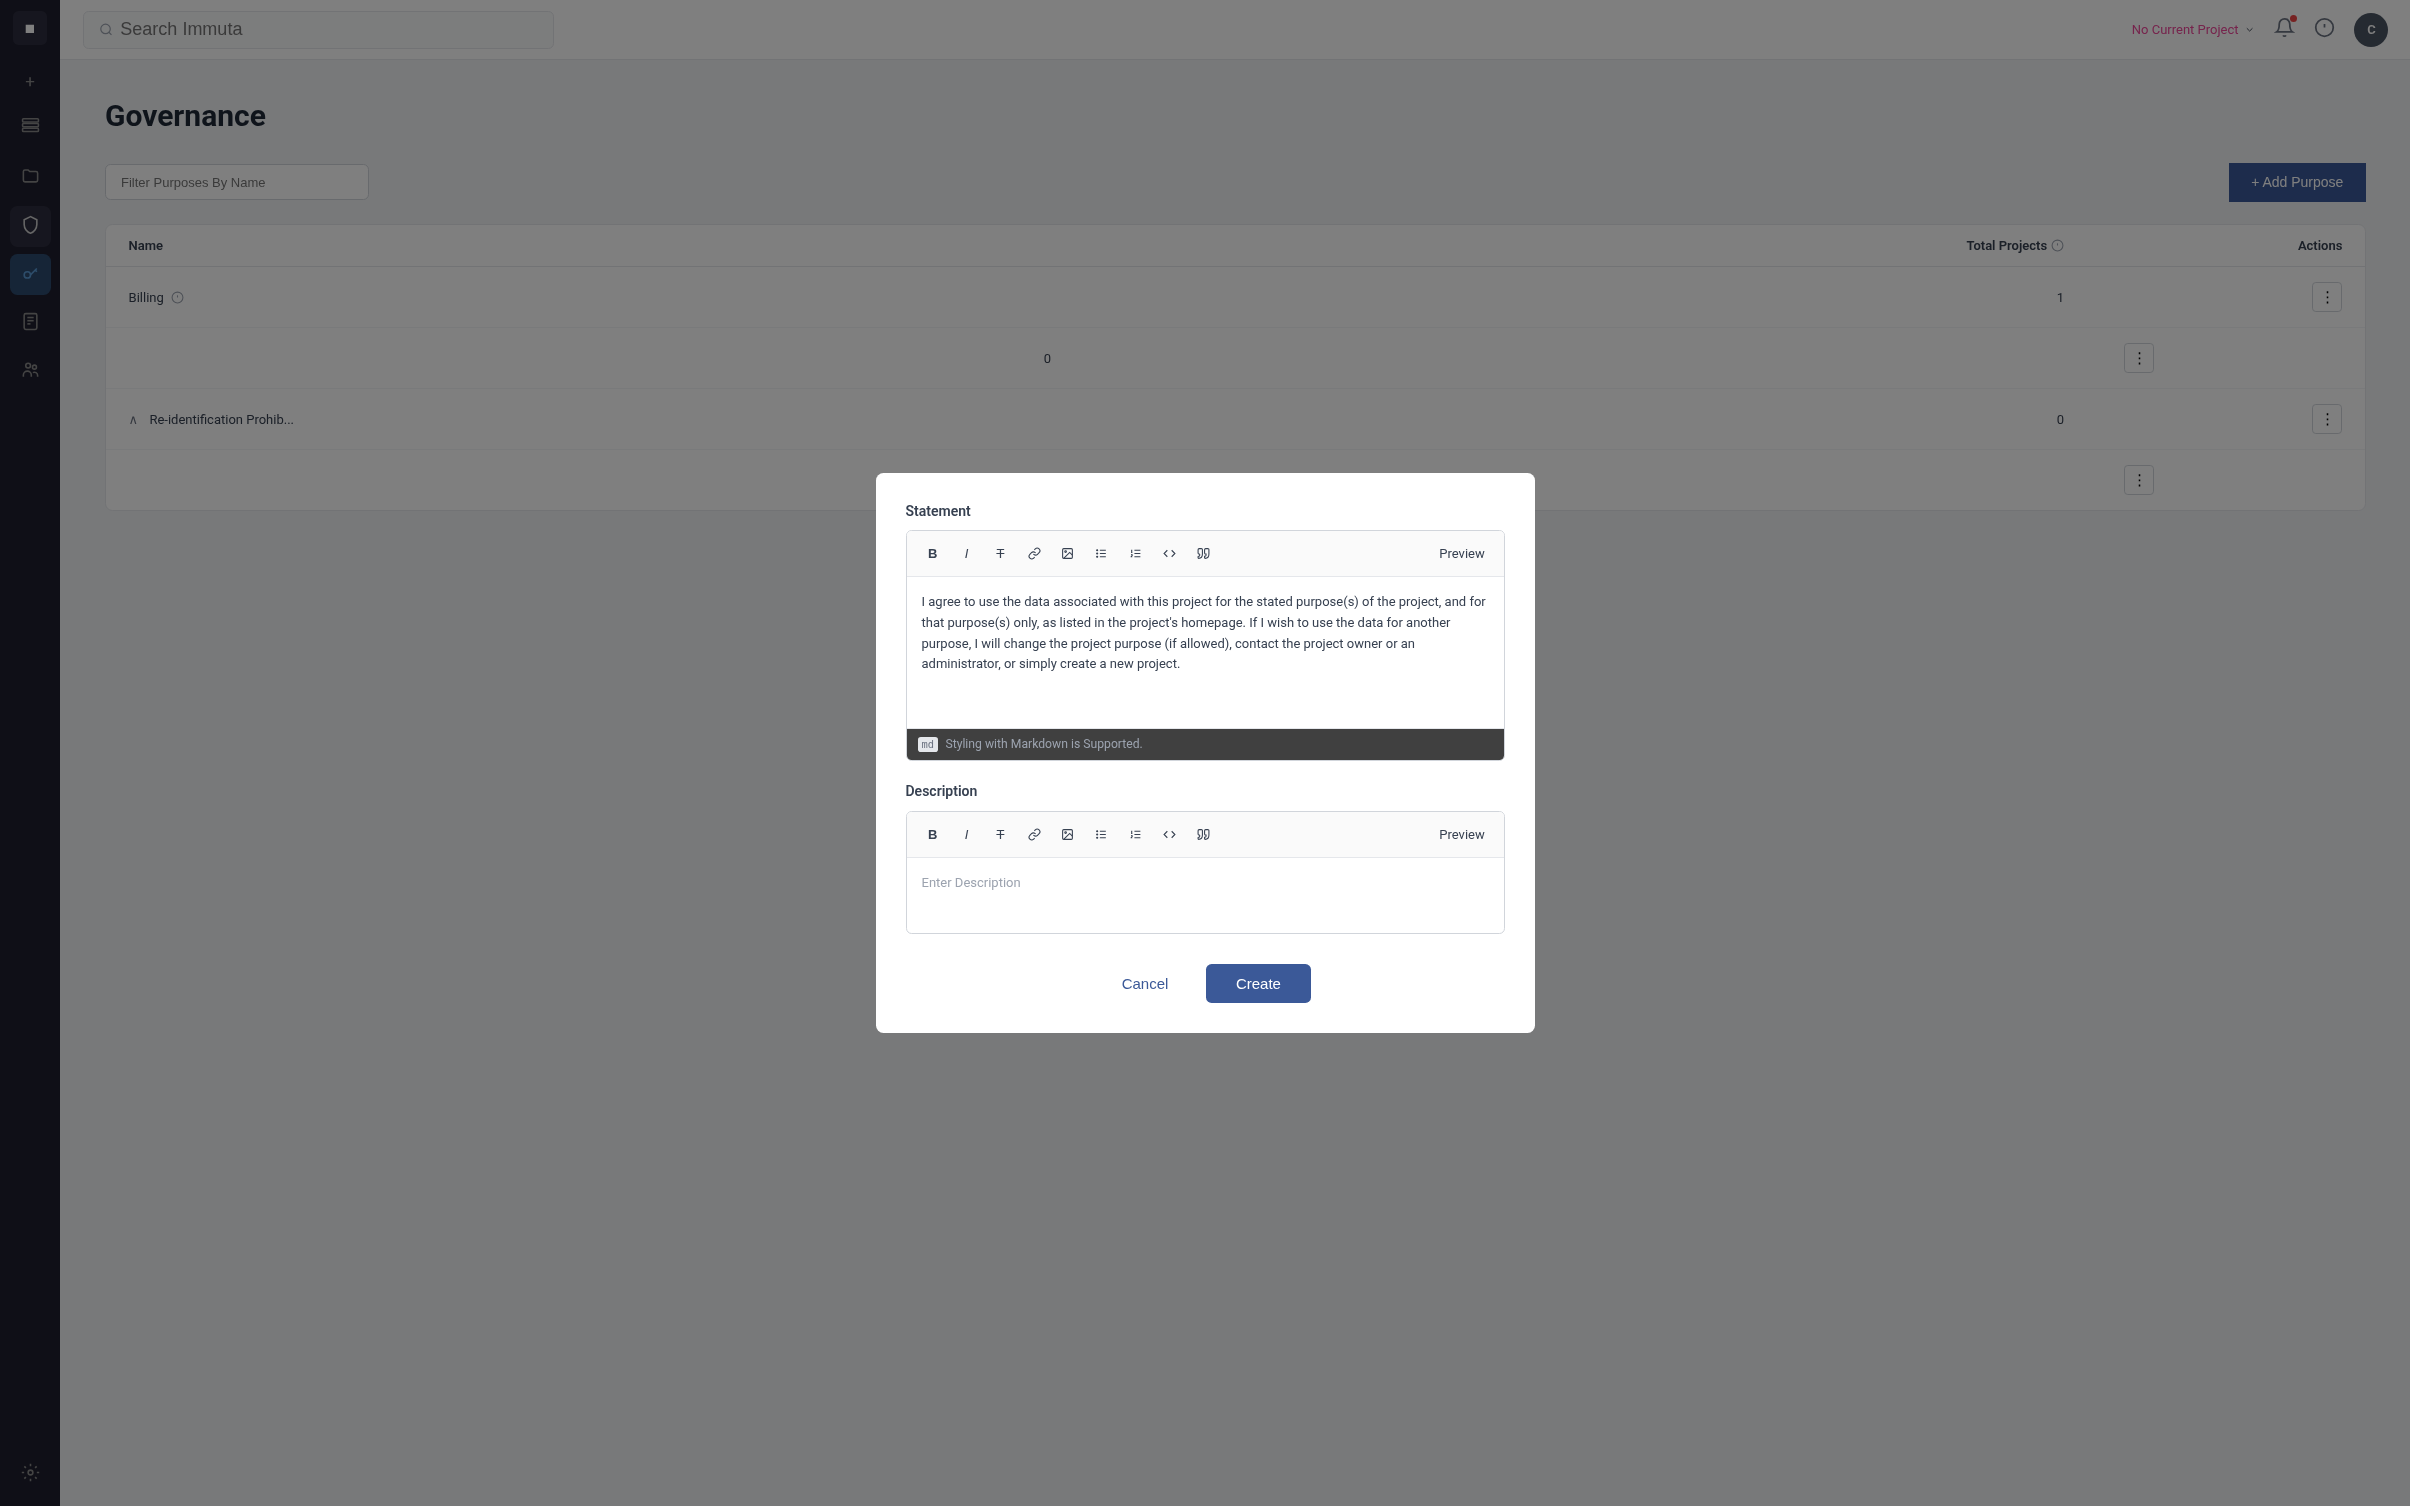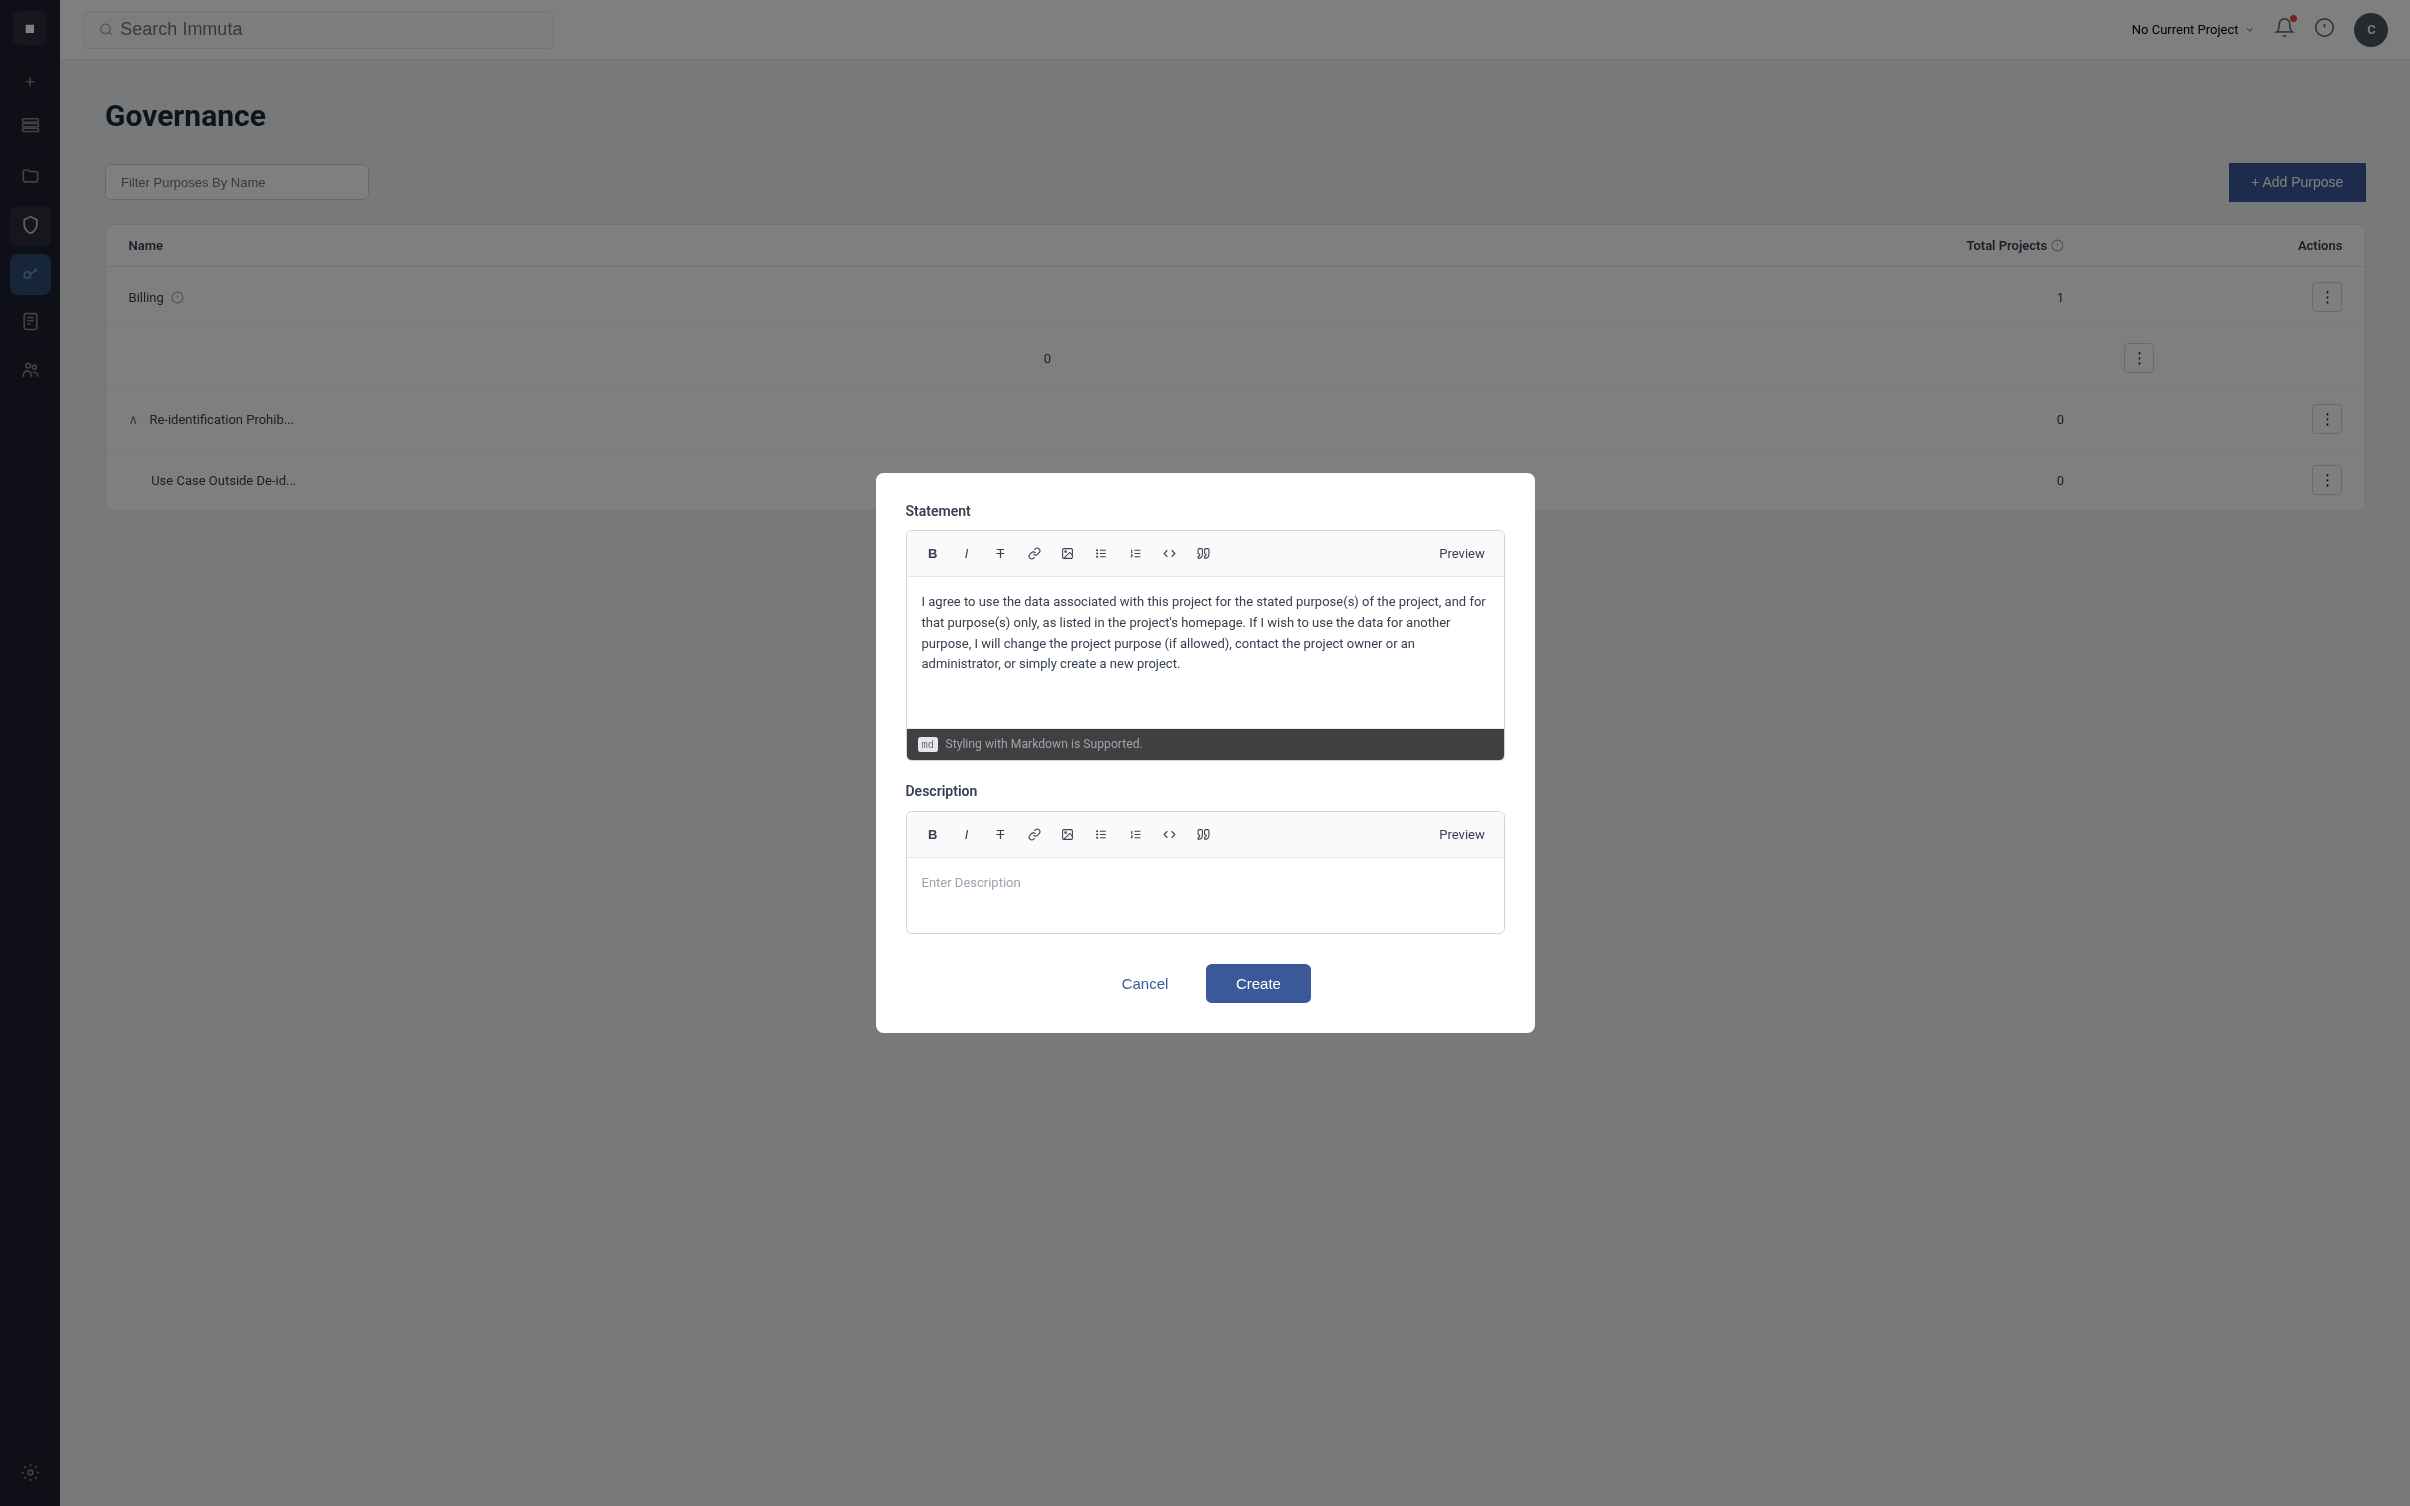--- a/index.html
+++ b/index.html
@@ -43,21 +43,21 @@
     }
     .search-box input {
       border: none; background: transparent; outline: none;
       font-size: 18px; color: #374151; width: 100%;
     }
     .topbar-right {
       margin-left: auto; display: flex; align-items: center; gap: 19px;
     }
     .project-selector {
       display: flex; align-items: center; gap: 5.6px;
-      color: #000000; font-size: 13px; cursor: pointer;
+      color: #ec4899; font-size: 13px; cursor: pointer;
     }
     .notification-icon { color: #6b7280; font-size: 19px; position: relative; cursor: pointer; }
     .notification-dot {
       width: 7.5px; height: 7.5px; background: #ef4444; border-radius: 50%;
       position: absolute; top: -1.9px; right: -1.9px;
     }
     .avatar {
       width: 34px; height: 34px; border-radius: 50%;
       background: #4b5563; display: flex; align-items: center; justify-content: center;
       color: white; font-size: 13px; font-weight: 600; cursor: pointer;
@@ -343,23 +343,20 @@
           <span class="expand-icon">∧</span>
           <span>Re-identification Prohib...</span>
         </div>
         <div class="row-count">0</div>
         <div class="row-actions">
           <button class="action-btn">⋮</button>
         </div>
       </div>
 
       <div class="table-row">
-        <div class="row-name sub-item">
-          <span>Use Case Outside De-id...</span>
-        </div>
         <div class="row-count">0</div>
         <div class="row-actions">
           <button class="action-btn">⋮</button>
         </div>
       </div>
     </div>
   </div>
 </div>
 
 <div class="overlay">

